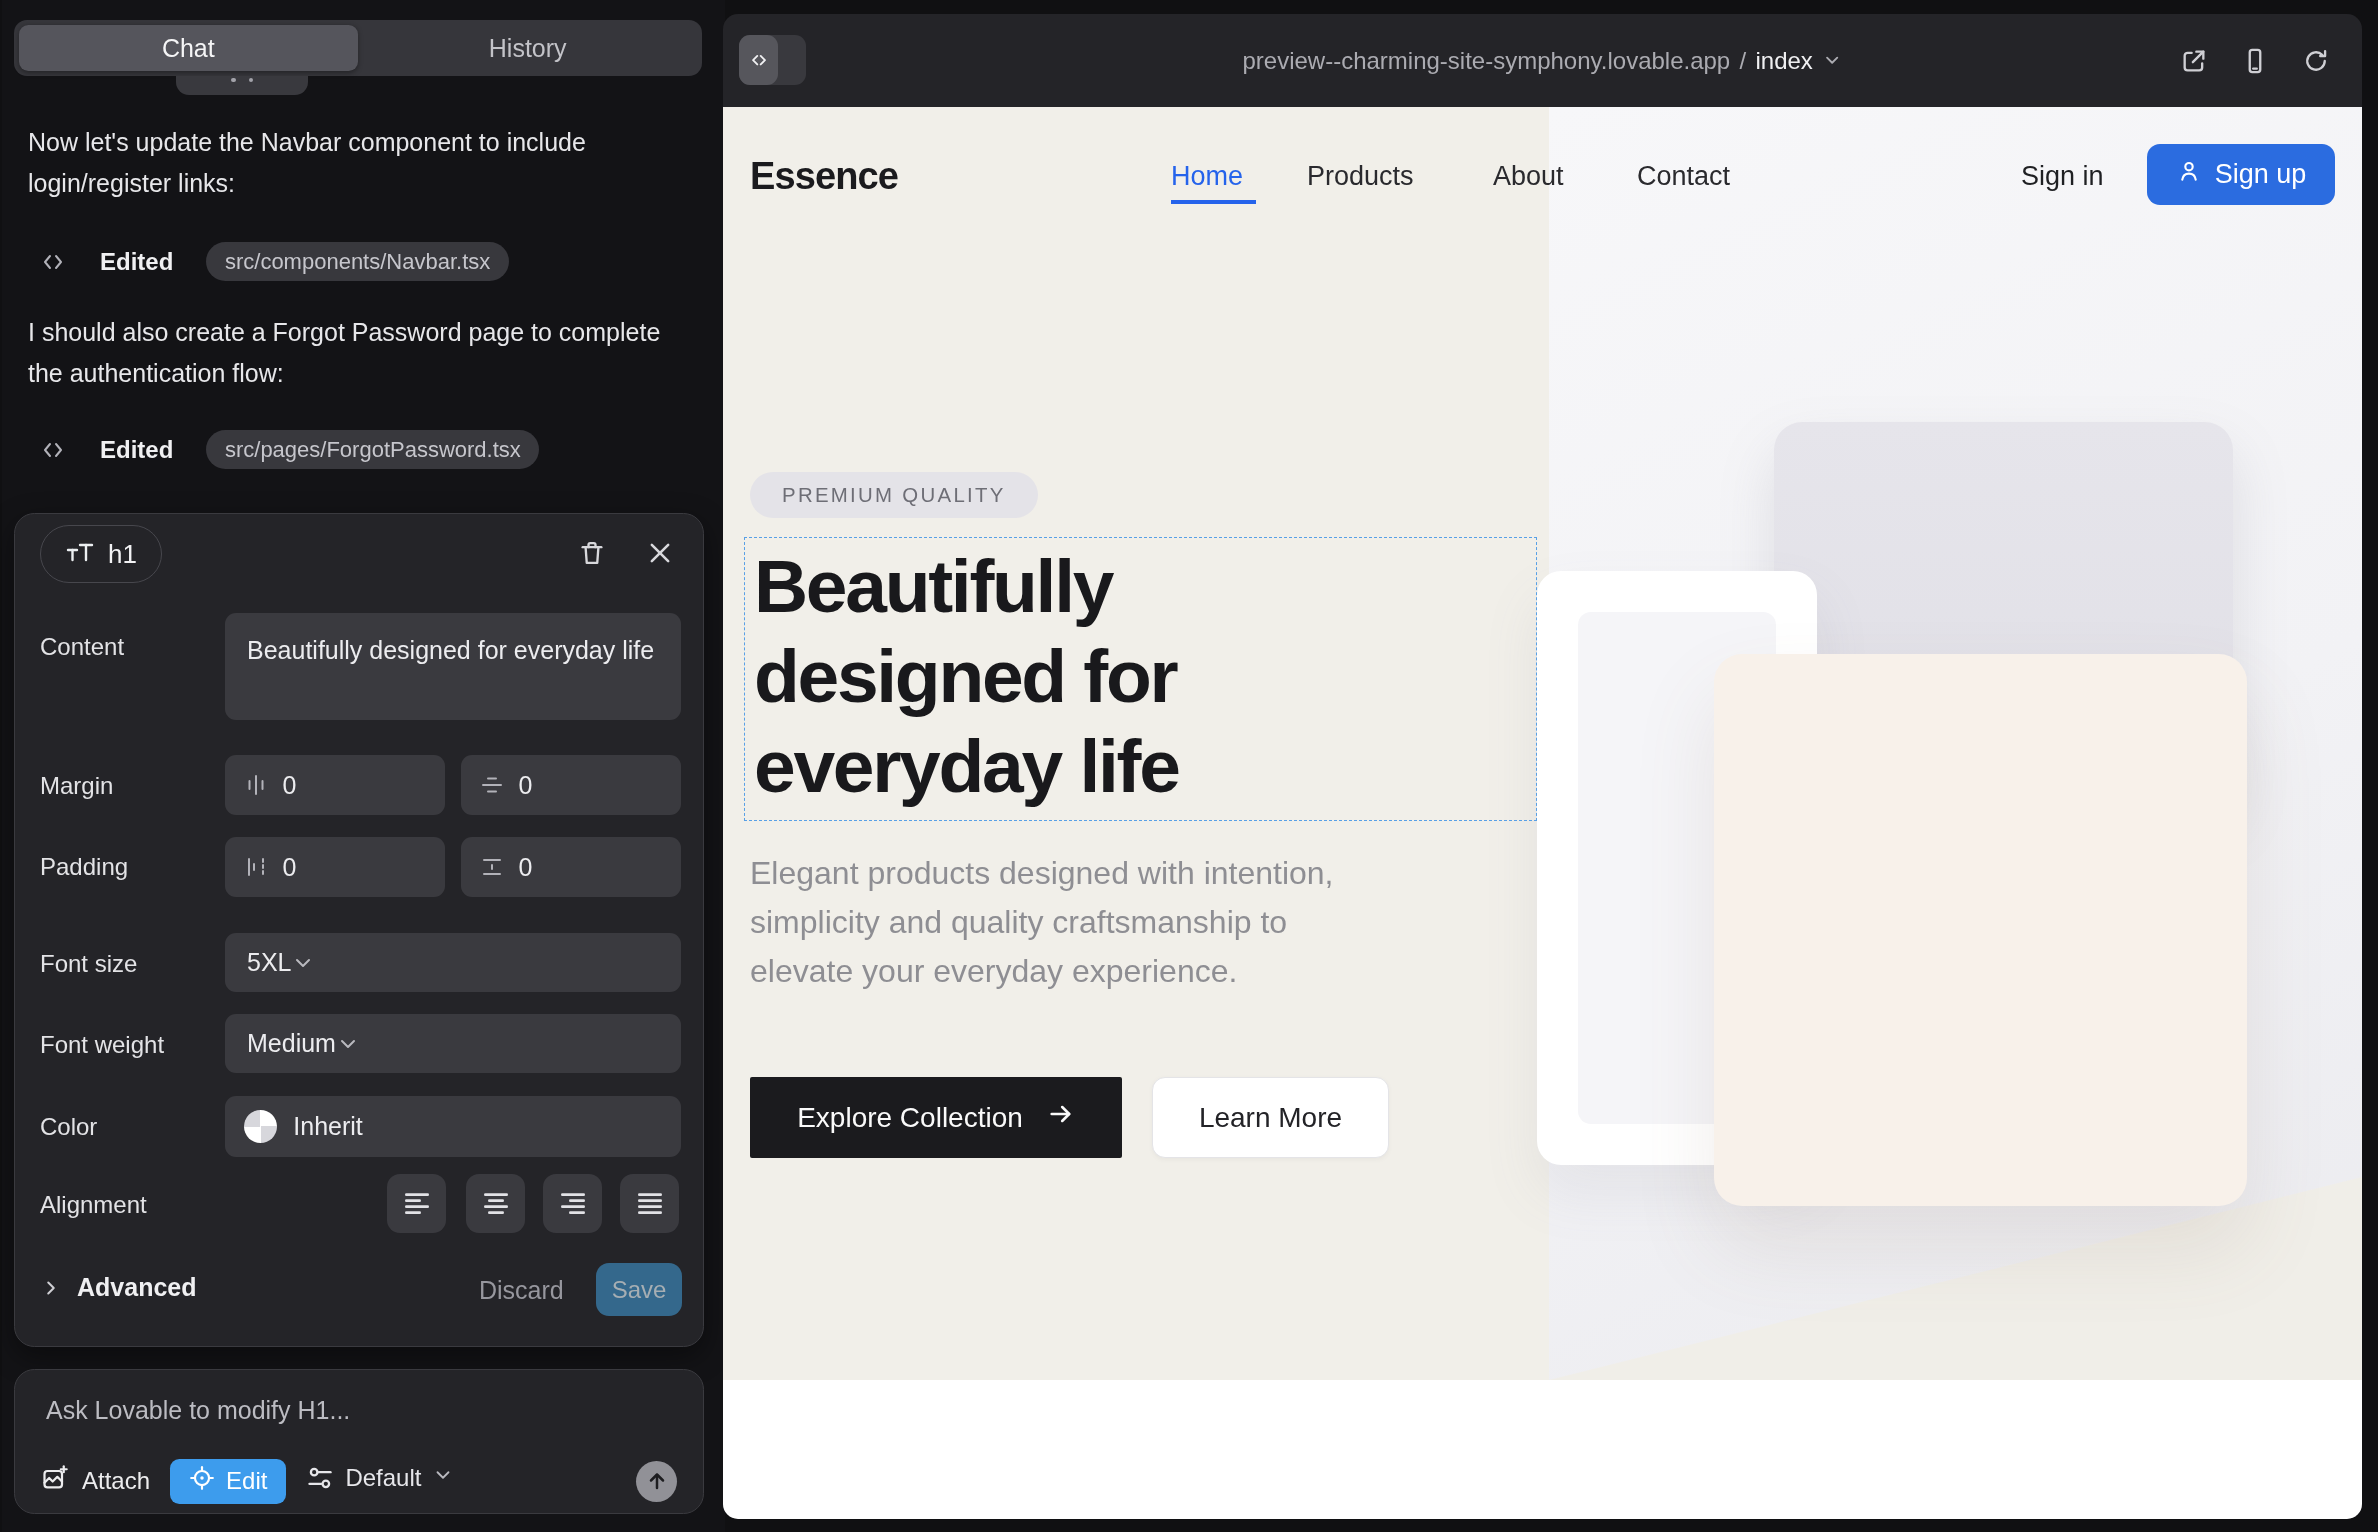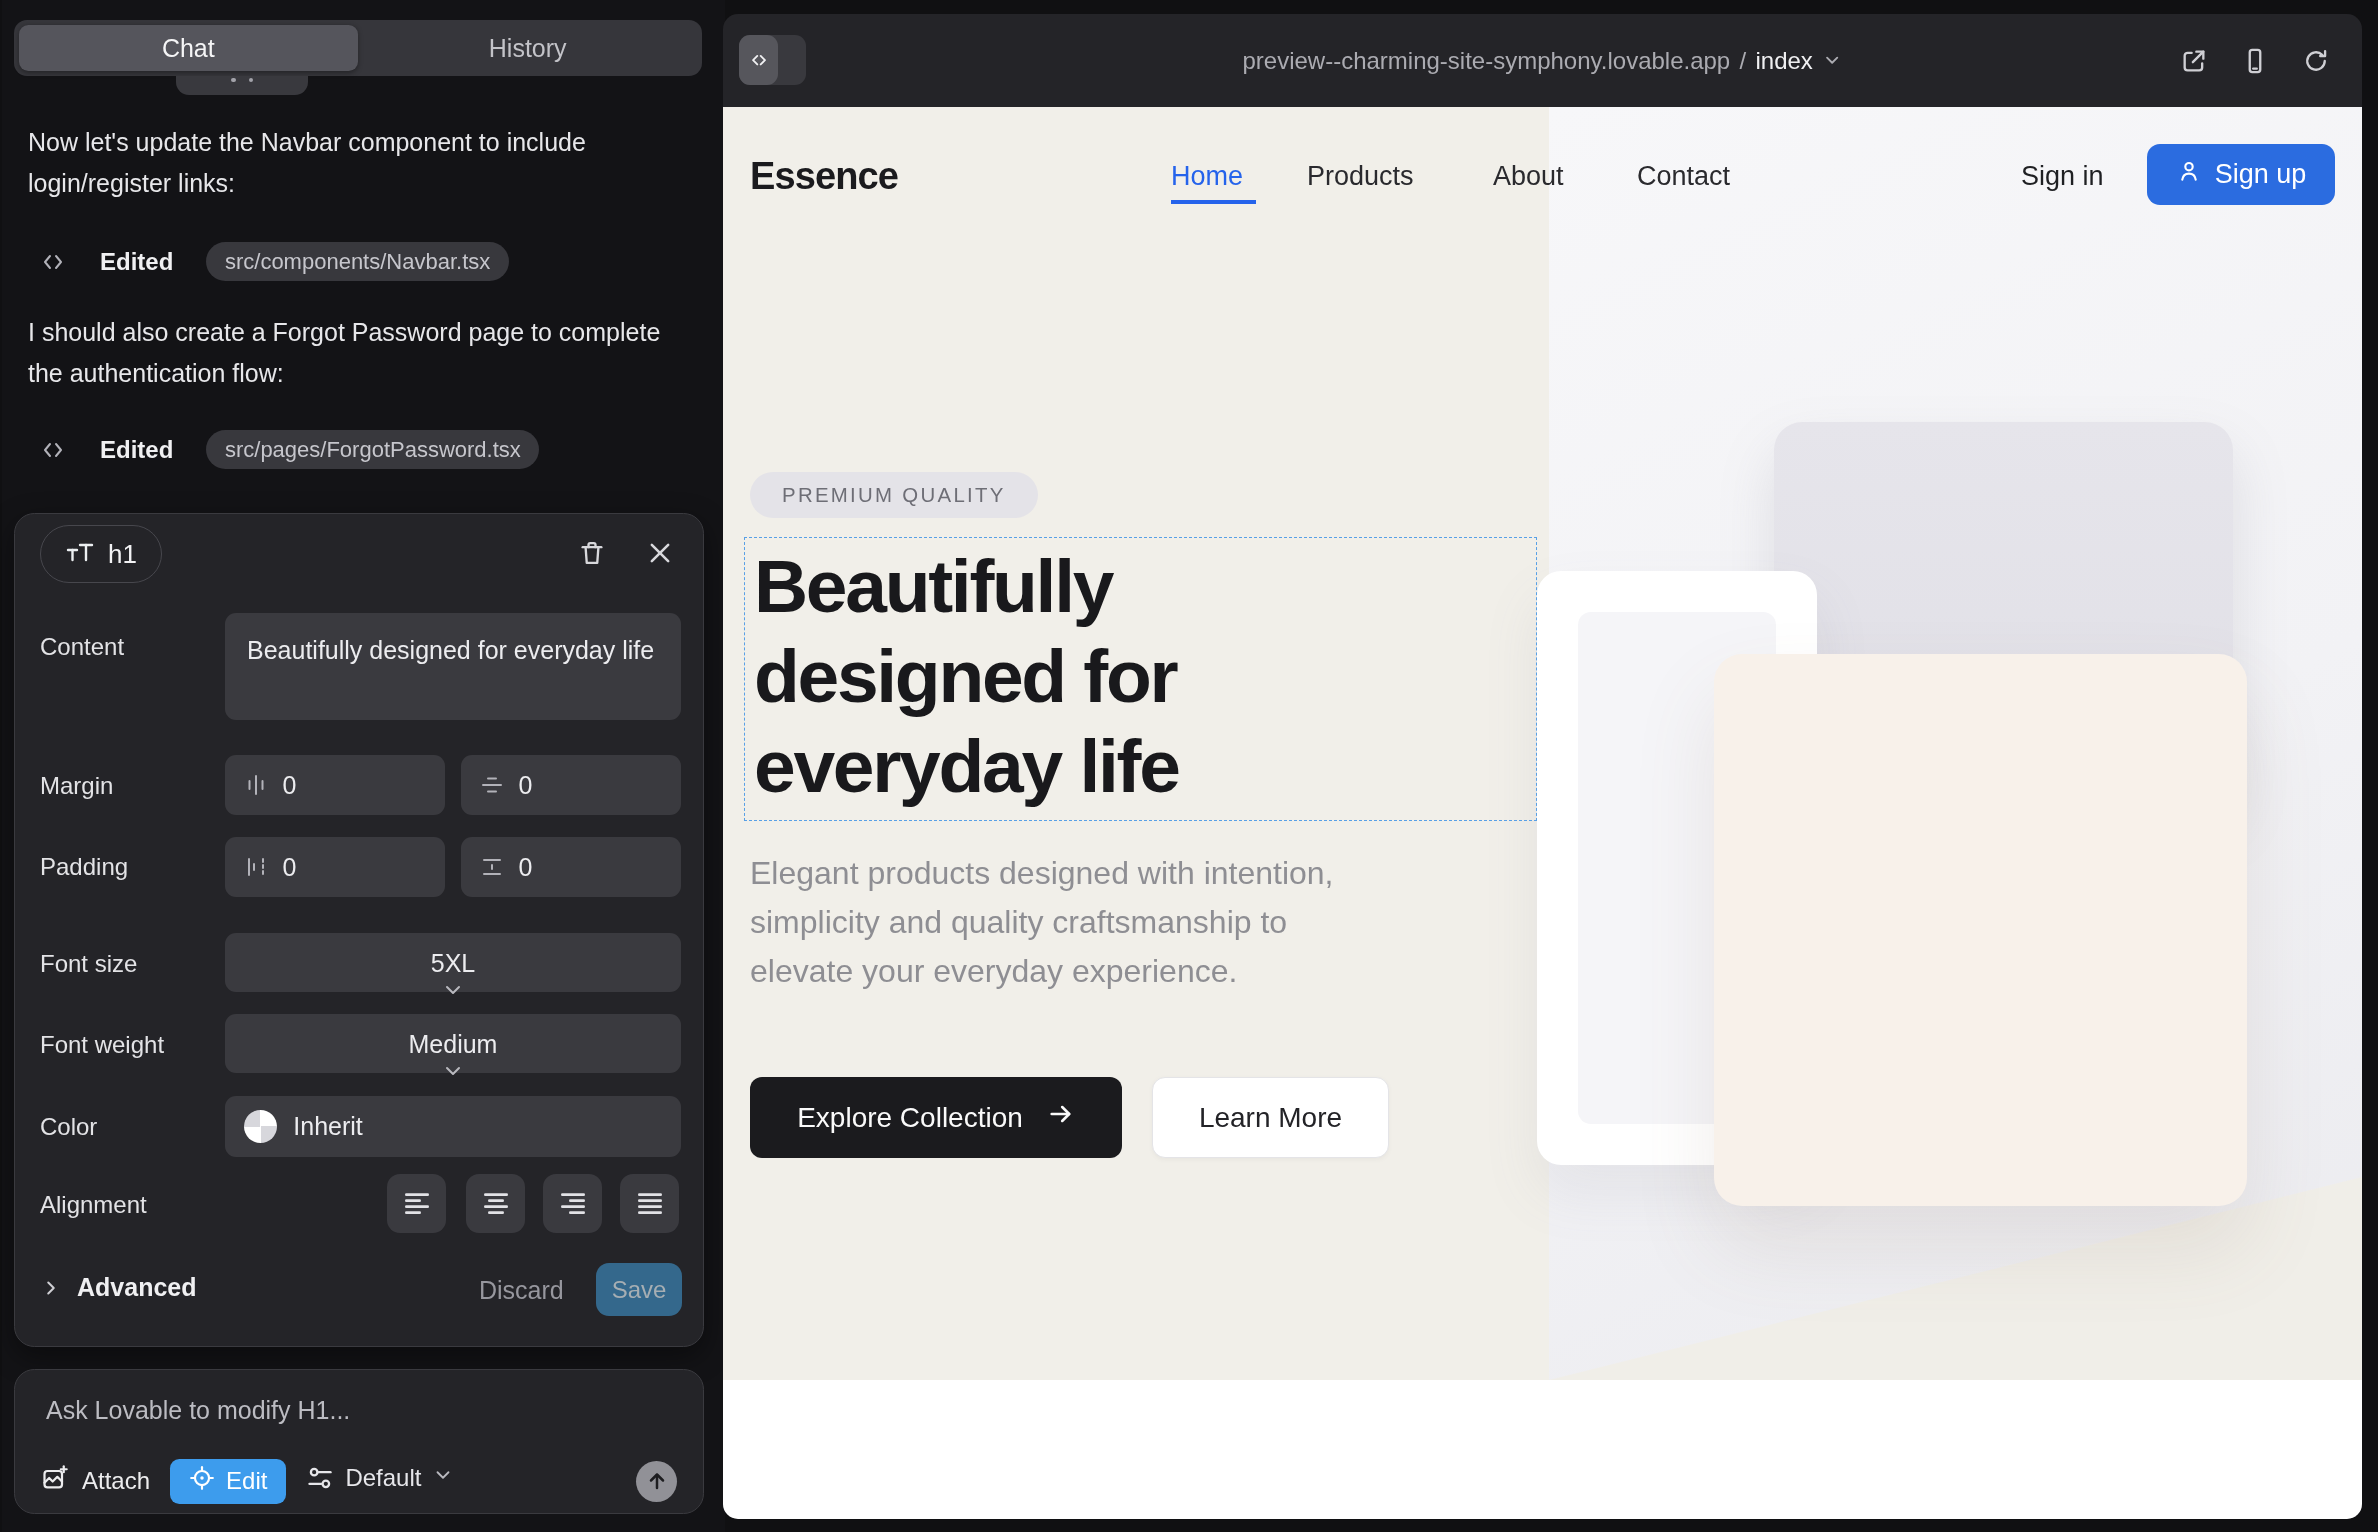--- a/index.html
+++ b/index.html
@@ -33,21 +33,21 @@
   .tag-pill .tag-name { font-size:26px; color:#f2f2f4; }
   .icon-btn { position:absolute; width:39px; height:39px; display:flex; align-items:center; justify-content:center; color:#d8d8dc; cursor:pointer; }
   .trash-btn { left:557px; top:19.5px; }
   .close-btn { left:625px; top:19.5px; }
 
   .row-label { position:absolute; left:25px; font-size:24px; color:#e3e3e6; }
   .field { position:absolute; background:#3a3a3f; border-radius:11px; color:#ececef; font-size:25px; display:flex; align-items:center; }
   .content-box { left:210px; top:99px; width:456px; height:107px; padding:18.6px 22px; align-items:flex-start; line-height:37px; }
   .num-field { height:60px; width:220px; padding:0 18.6px; gap:15px; color:#ececef; }
   .num-field .f-ic { color:#b2b2b9; display:flex; }
-  .select-field { left:210px; width:456px; height:59px; padding:16px 22px; justify-content:flex-start;flex-direction:column; }
+  .select-field { left:210px; width:456px; height:59px; padding:4px 22px; justify-content:flex-start; }
   .select-field .chev { color:#b9b9bf; display:flex; }
   .color-field { left:210px; top:582px; width:456px; height:61px; padding:0 18.6px; gap:16.7px; }
   .swatch { width:33px; height:33px; border-radius:50%; background:conic-gradient(#ffffff 0 90deg,#d7d7dc 90deg 180deg,#ffffff 180deg 270deg,#d7d7dc 270deg); }
 
   .align-btn { position:absolute; top:660px; width:59px; height:59px; background:#3a3a3f; border-radius:13px; display:flex; align-items:center; justify-content:center; color:#e2e2e6; cursor:pointer; }
 
   .advanced { position:absolute; left:25px; top:759px; display:flex; align-items:center; gap:15px; color:#f0f0f2; font-size:25px; font-weight:700; cursor:pointer; }
   .advanced .chev { color:#cfcfd4; display:flex; }
   .discard { position:absolute; left:464px; top:762px; font-size:25px; color:#97979e; cursor:pointer; }
   .save-btn { position:absolute; left:581px; top:749px; width:86px; height:53px; background:#34688c; border-radius:13px; display:flex; align-items:center; justify-content:center; font-size:24px; color:#a6aeb3; cursor:pointer; }
@@ -90,21 +90,21 @@
   .nav-link { position:absolute; top:0; height:139px; display:flex; align-items:center; font-size:27px; color:#2a2a2e; cursor:pointer; }
   .nav-link.active { color:#2563eb; }
   .nav-underline { position:absolute; left:448px; top:93px; width:85px; height:3.7px; background:#2563eb; }
   .signin { position:absolute; left:1298px; top:0; height:139px; display:flex; align-items:center; font-size:27px; color:#1f2023; cursor:pointer; }
   .signup { position:absolute; left:1424px; top:37px; width:188px; height:61px; background:#2b6ce0; border-radius:13px; display:flex; align-items:center; justify-content:center; gap:13px; color:#ffffff; font-size:27px; cursor:pointer; }
 
   .quality-badge { position:absolute; left:27px; top:365px; height:46px; border-radius:23px; background:#e4e3e8; display:flex; align-items:center; padding:0 32px; font-size:20.4px; letter-spacing:2.3px; color:#6e6e76; }
   .selection { position:absolute; left:21.3px; top:430px; width:793px; height:284px; border:1.9px dashed #58a0e6; z-index:6; }
   .headline { position:absolute; left:31px; top:434px; font-size:75px; line-height:90px; font-weight:700; letter-spacing:-2.3px; color:#19191c; z-index:7; }
   .description { position:absolute; left:27px; top:742px; font-size:32px; line-height:49px; color:#8e8e93; z-index:5; }
-  .cta-primary { position:absolute; left:27px; top:970px; width:372px; height:81px; background:#1b1b1e; border-radius:12px; display:flex; align-items:center; justify-content:center; gap:24px; color:#fafafa; font-size:28px; cursor:pointer; z-index:5; }
+  .cta-primary { position:absolute; left:27px; top:970px; width:372px; height:81px; background:#1b1b1e; border-radius:2px; display:flex; align-items:center; justify-content:center; gap:24px; color:#fafafa; font-size:28px; cursor:pointer; z-index:5; }
   .cta-secondary { position:absolute; left:429px; top:970px; width:237px; height:81px; background:#ffffff; border:0.9px solid #e4e4e7; border-radius:13px; display:flex; align-items:center; justify-content:center; color:#232327; font-size:28px; cursor:pointer; z-index:5; box-shadow:0 1.9px 5.6px rgba(0,0,0,.04); }
 </style>
 </head>
 <body>
 
 <div class="app">
 
   <div class="sidebar">
 
     <div class="tabs">

